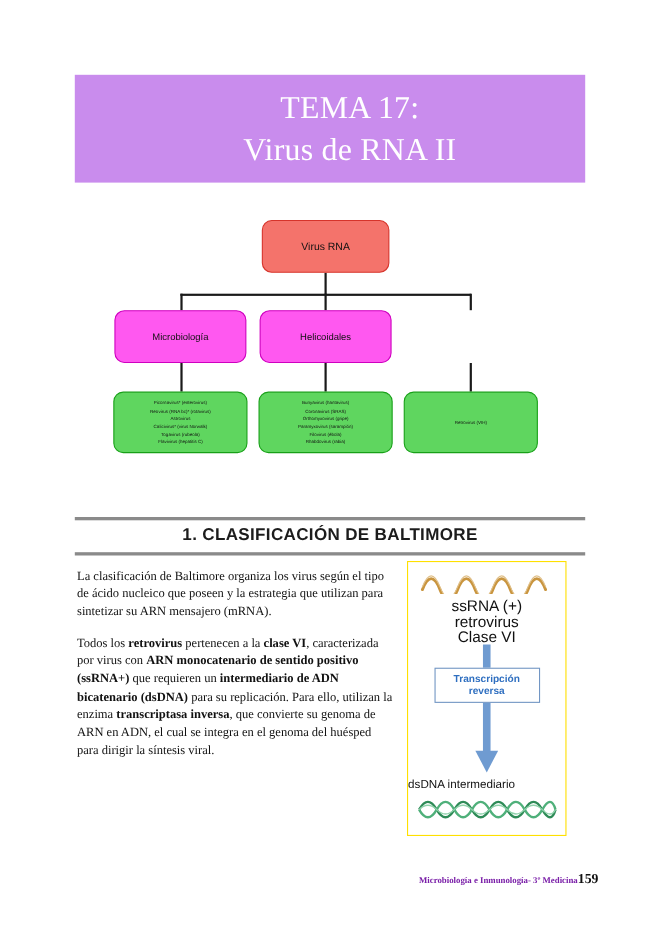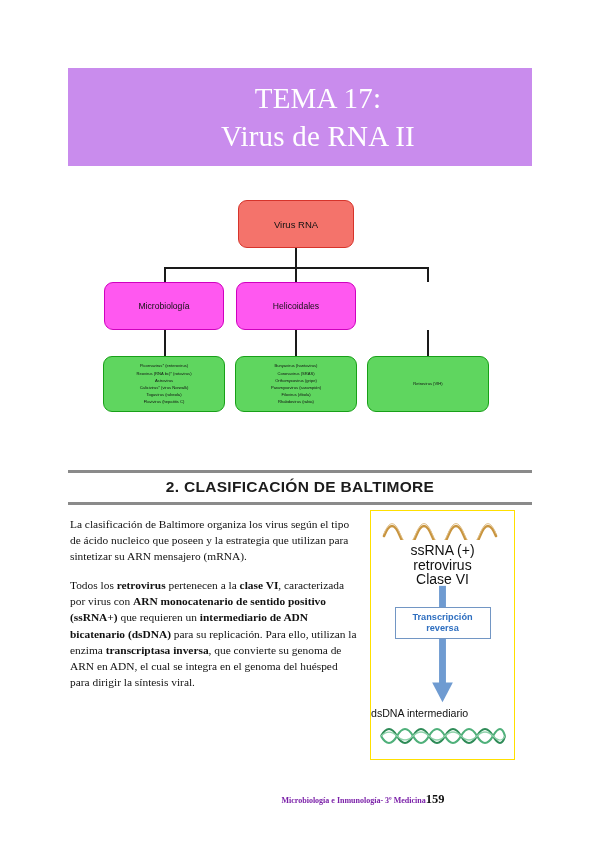--- a/index.html
+++ b/index.html
@@ -175,25 +175,25 @@
     color: #111111;
   }
   #fig-wave-bottom {
     position: absolute; left: 50%; transform: translateX(-50%);
     top: 212px; width: 128px; height: 26px;
   }
 
   
   #footer {
     position: absolute;
-    left: 64px; top: 792px;
+    left: 80px; top: 792px;
     width: 464px;
     display: flex;
     align-items: baseline;
-    justify-content: center;
+    justify-content: flex-end;
   }
   #footer-text {
     font-family: "Liberation Serif", serif;
     font-weight: bold;
     font-size: 8px;
     color: #7a1fa8;
     margin-left: 134px;
   }
   #footer-page {
     font-family: "Liberation Serif", serif;
@@ -244,21 +244,21 @@
     <span class="ln">Rhabdovirus (rabia)</span>
   </div>
 
   <div class="node leaf l2">
     <span class="ln">Retrovirus (VIH)</span>
   </div>
 
 </div>
 
 <div id="section-heading">
-  <span class="htxt">2. CLASIFICACIÓN DE BALTIMORE</span>
+  <span class="htxt">1. CLASIFICACIÓN DE BALTIMORE</span>
 </div>
 
 <div id="body-col">
   <p>La clasificación de Baltimore organiza los virus según el tipo de ácido nucleico que poseen y la estrategia que utilizan para sintetizar su ARN mensajero (mRNA).</p>
   <p><span>Todos los </span><b>retrovirus</b><span> pertenecen a la </span><b>clase VI</b><span>, caracterizada por virus con </span><b>ARN monocatenario de sentido positivo (ssRNA+)</b><span> que requieren un </span><b>intermediario de ADN bicatenario (dsDNA)</b><span> para su replicación. Para ello, utilizan la enzima </span><b>transcriptasa inversa</b><span>, que convierte su genoma de ARN en ADN, el cual se integra en el genoma del huésped para dirigir la síntesis viral.</span></p>
 </div>
 
 <div id="figure-box">
 
   <svg id="fig-wave-top" viewBox="0 0 122 24">

